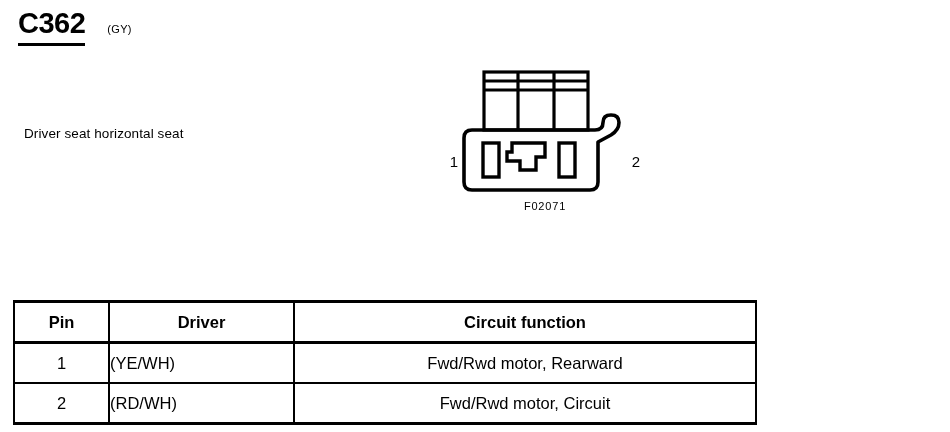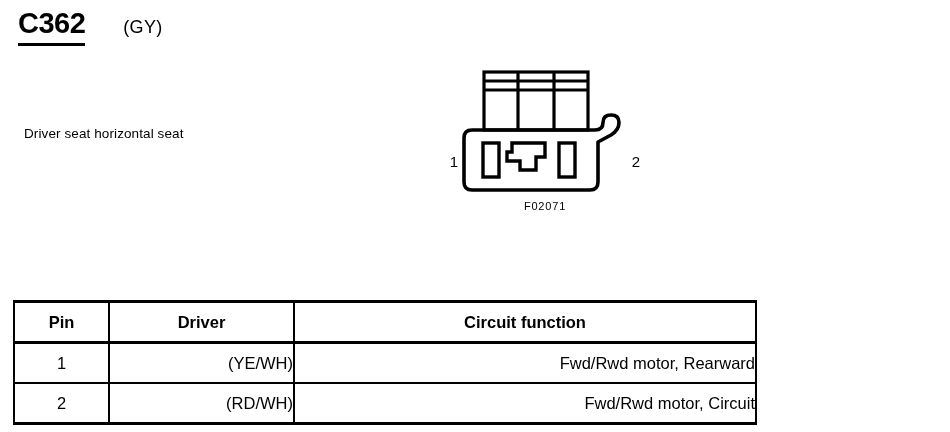--- a/index.html
+++ b/index.html
@@ -16,32 +16,31 @@
     overflow: hidden;
   }
 
   
   #connector-header {
     position: absolute;
     left: 18px;
     top: 6px;
     display: flex;
     align-items: baseline;
-    gap: 16px;
   }
   #connector-id {
     font-size: 29px;
     font-weight: bold;
     letter-spacing: -0.5px;
     line-height: 34px;
     border-bottom: 3px solid #000;
     padding-bottom: 3px;
   }
   #connector-color {
-    font-size: 18px;
+    font-size: 11px;
     font-weight: normal;
     margin-left: 22px;
     letter-spacing: 0.3px;
   }
 
   
   #component-description {
     position: absolute;
     left: 24px;
     top: 123px;
@@ -90,22 +89,22 @@
     background: #fff;
   }
   #pin-table thead th {
     font-weight: bold;
     text-align: center;
     border-top-width: 3px;
     border-bottom-width: 3px;
   }
   #pin-table tbody tr:last-child td { border-bottom-width: 3px; }
   .col-pin      { width: 93px;  text-align: center; }
-  .col-circuit  { width: 183px; text-align: right; }
-  .col-function { text-align: right; }
+  .col-circuit  { width: 183px; text-align: left; }
+  .col-function { text-align: center; }
   .col-function.cell { padding-left: 12px; }
   .cell-pin, .cell-circuit { font-weight: normal; }
 </style>
 </head>
 <body>
 
 <div id="connector-header">
   <span id="connector-id">C362</span>
   <span id="connector-color">(GY)</span>
 </div>

